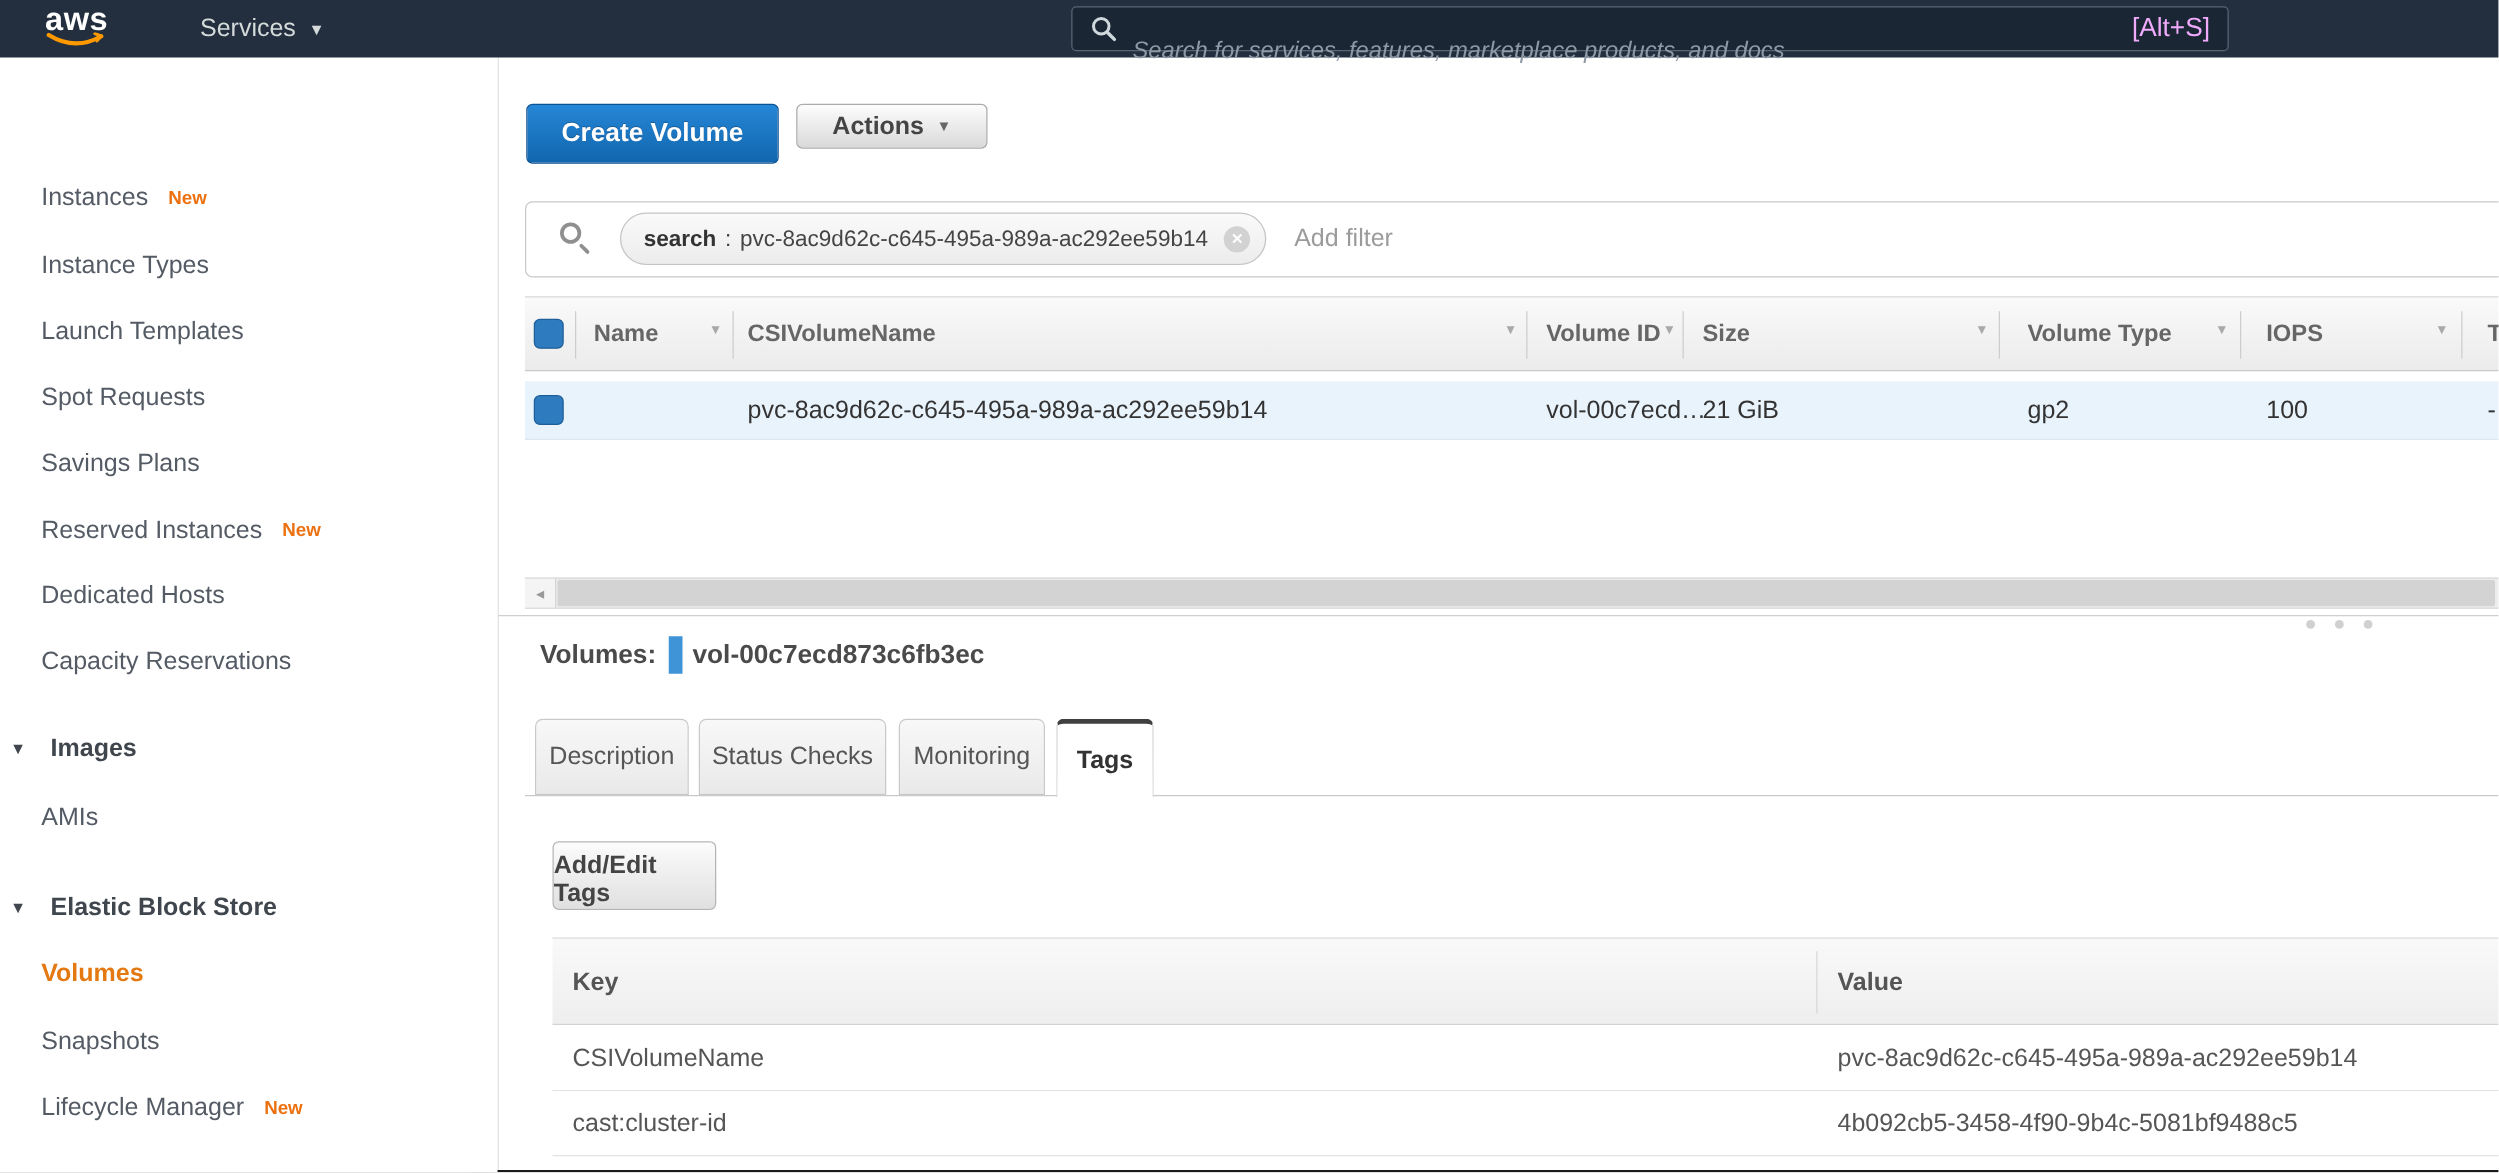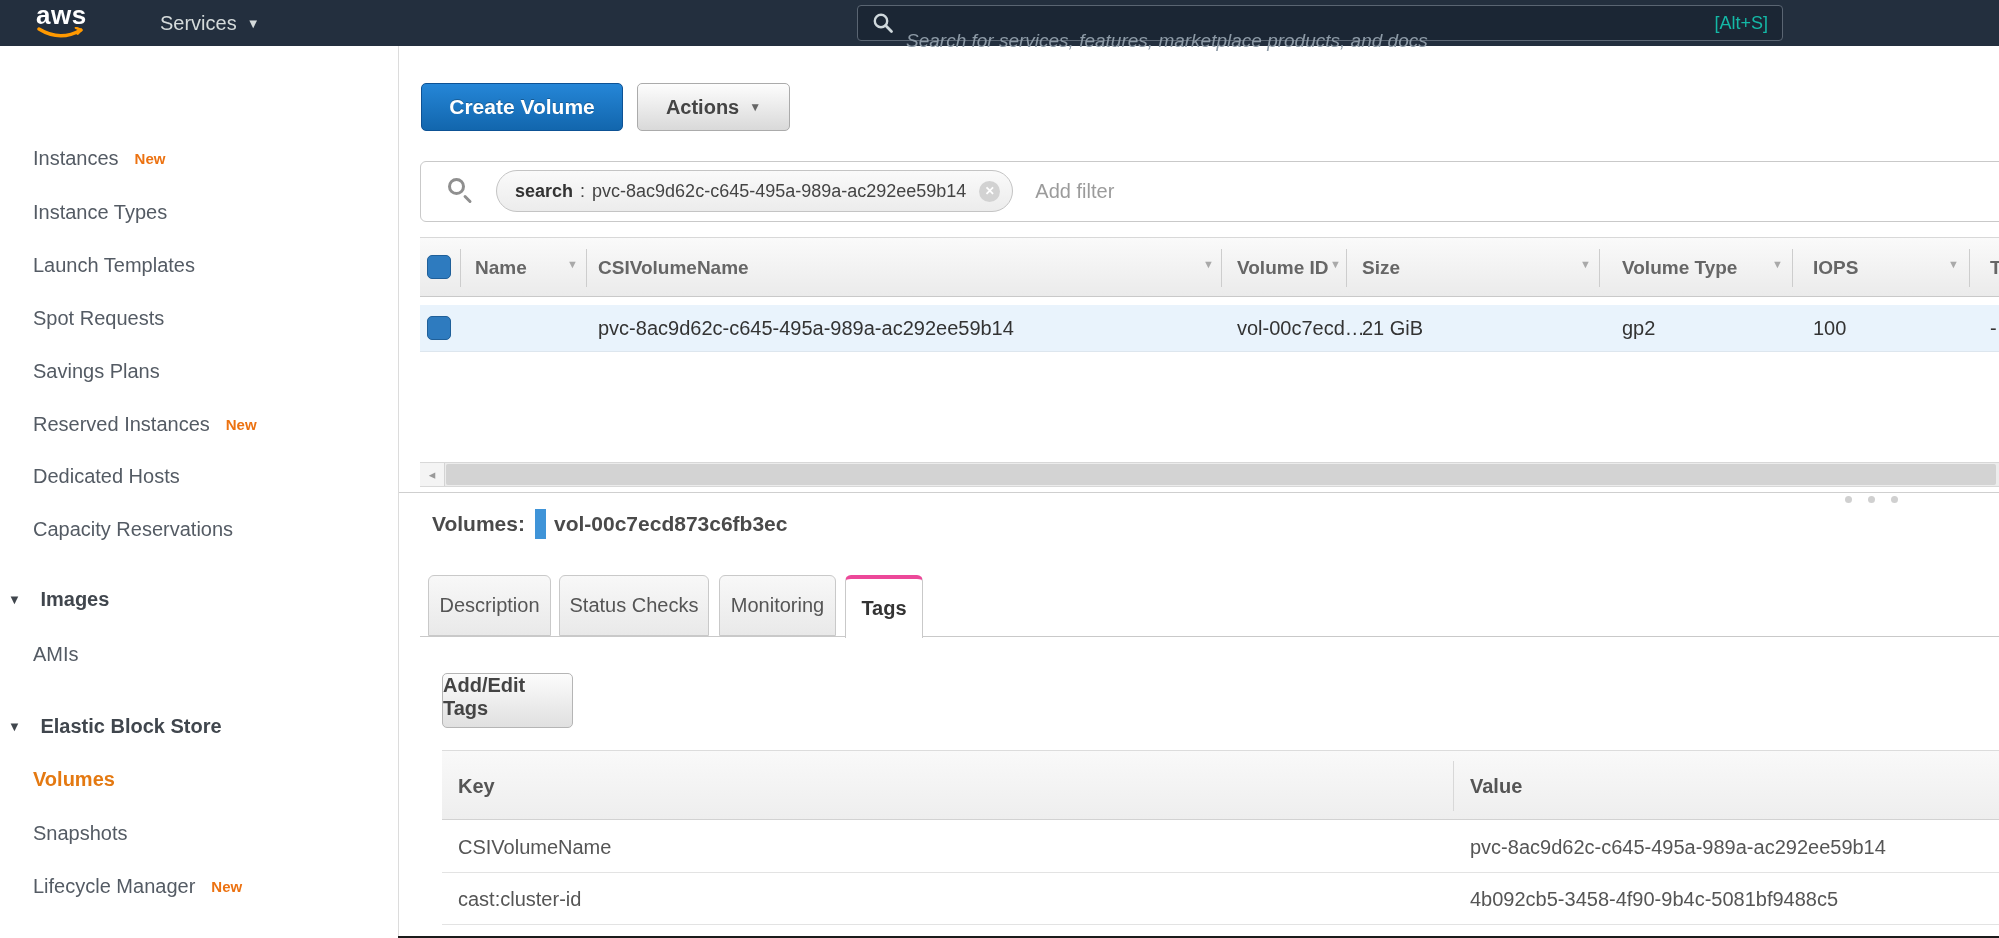--- a/index.html
+++ b/index.html
@@ -12,21 +12,21 @@
   .aws-logo { position:absolute; left:36px; top:4px; width:52px; height:38px; cursor:pointer; }
   .aws-logo .aws-text { color:#fff; font-weight:700; font-size:26px; letter-spacing:.5px; line-height:22px; }
   .services { position:absolute; left:160px; top:0; height:46px; display:flex; align-items:center; gap:10px;
               color:#d5dbdb; font-size:20px; cursor:pointer; }
   .services .chev { font-size:13px; color:#d5dbdb; }
   .nav-search { position:absolute; left:857px; top:5px; width:926px; height:36px; background:#1b2634;
                 border:1px solid #5a6572; border-radius:4px; display:flex; align-items:center; padding:0 14px; }
   .nav-search input { flex:1; background:transparent; border:none; outline:none; color:#d5dbdb;
                       font-size:19px; font-style:italic; font-family:"Liberation Sans", sans-serif; margin-left:12px;margin-top:35px; }
   .nav-search input::placeholder { color:#8d9aa6; opacity:1; }
-  .nav-shortcut { color:#14b8a6; font-size:18px; margin-left:12px; }
+  .nav-shortcut { color:#f0abfc; font-size:21px; margin-left:12px; }
 
   
   .sidebar { position:absolute; left:0; top:46px; width:398px; height:892px; background:#fff; z-index:10; }
   .side-item { position:absolute; left:33px; height:28px; line-height:28px; font-size:20px; color:#545b64;
                cursor:pointer; white-space:nowrap; }
   .side-header { position:absolute; left:8px; height:28px; line-height:28px; font-size:20px; font-weight:700;
                  color:#40464d; cursor:pointer; white-space:nowrap; }
   .side-header .tri { font-size:13px; margin-right:14px; color:#40464d; vertical-align:2px; }
   .side-item.active { color:#e47911; font-weight:700; }
   .new-badge { color:#ec7211; font-weight:700; font-size:15px; margin-left:16px; vertical-align:1px; }
@@ -34,21 +34,21 @@
                  border-left:1px solid #e5e5e5; }
   .side-scroll .up { position:absolute; left:0; top:8px; width:26px; text-align:center; color:#4c4c4c; font-size:13px; cursor:pointer; }
   .side-thumb { position:absolute; left:3px; top:337px; width:20px; height:555px; background:#c6c6c6; border-radius:2px; cursor:grab; }
   .side-divider { position:absolute; left:398px; top:46px; width:1px; height:892px; background:#dcdcdc; }
 
   
   .btn-primary { position:absolute; left:421px; top:83px; width:202px; height:48px; border-radius:5px;
                  background:linear-gradient(#2586d7,#1266ad); border:1px solid #0d5295; color:#fff;
                  font-weight:700; font-size:21px; display:flex; align-items:center; justify-content:center;
                  cursor:pointer; text-shadow:0 -1px 0 rgba(0,0,0,.25); }
-  .btn-actions { position:absolute; left:637px; top:83px; width:153px; height:48px; border-radius:5px;
+  .btn-actions { position:absolute; left:637px; top:83px; width:153px; height:36px; border-radius:5px;
                  background:linear-gradient(#fdfdfd,#d9d9d9); border:1px solid #ababab; color:#444;
                  font-weight:700; font-size:20px; display:flex; align-items:center; justify-content:center;
                  gap:10px; cursor:pointer; }
   .btn-actions .chev { font-size:12px; color:#666; }
 
   
   .filter-box { position:absolute; left:420px; top:161px; width:1590px; height:61px; background:#fff;
                 border:1px solid #c9c9c9; border-radius:6px; }
   .filter-content { position:absolute; left:448px; top:170px; height:42px; display:flex; align-items:center; gap:22px; }
   .mag { width:26px; height:26px; position:relative; flex:0 0 auto; }
@@ -88,27 +88,27 @@
   .drag-dots i { width:7px; height:7px; border-radius:50%; background:#d0d0d0; }
 
   
   .detail-title { position:absolute; left:432px; top:509px; height:30px; display:flex; align-items:center; }
   .detail-title .t { font-size:21px; font-weight:700; color:#4a4a4a; }
   .detail-title .marker { width:11px; height:30px; background:#3f94d8; margin:0 8px 0 10px; }
 
   .tab { position:absolute; top:575px; height:61px; background:linear-gradient(#f8f8f8,#e9e9e9);
          border:1px solid #c9c9c9; border-radius:6px 6px 0 0; color:#555; font-size:20px;
          display:flex; align-items:center; justify-content:center; cursor:pointer; z-index:2; }
-  .tab.active { background:#fff; border-top:4px solid #ec4899; border-bottom:none; height:63px;
+  .tab.active { background:#fff; border-top:4px solid #404040; border-bottom:none; height:63px;
                 font-weight:700; color:#333; z-index:4; }
   .tabs-baseline { position:absolute; left:420px; top:636px; width:1579px; height:1px; background:#c9c9c9; z-index:1; }
 
   .btn-addedit { position:absolute; left:442px; top:673px; width:131px; height:55px; border-radius:5px;
                  background:linear-gradient(#fcfcfc,#e0e0e0); border:1px solid #b5b5b5; color:#444;
-                 font-weight:700; font-size:20px; display:flex; align-items:flex-start; justify-content:center; cursor:pointer; }
+                 font-weight:700; font-size:20px; display:flex; align-items:flex-end; justify-content:center; cursor:pointer; }
 
   
   .tags-header { position:absolute; left:442px; top:750px; width:1557px; height:70px;
                  background:linear-gradient(#f9f9f9,#eee); border-top:1px solid #dcdcdc; border-bottom:1px solid #d2d2d2; }
   .tags-header .h { position:absolute; top:0; height:70px; line-height:70px; font-weight:700; font-size:20px; color:#555; }
   .tags-header .colsep { position:absolute; left:1011px; top:10px; width:1px; height:50px; background:#d8d8d8; }
   .tag-row { position:absolute; left:442px; width:1557px; height:52px; background:#fff; border-bottom:1px solid #e3e3e3; }
   .tag-row .c { position:absolute; top:0; height:52px; line-height:52px; font-size:20px; color:#555; white-space:nowrap; }
 
   .bottom-edge { position:absolute; left:0; top:936px; width:1999px; height:2px; background:#1b1b1b; }

